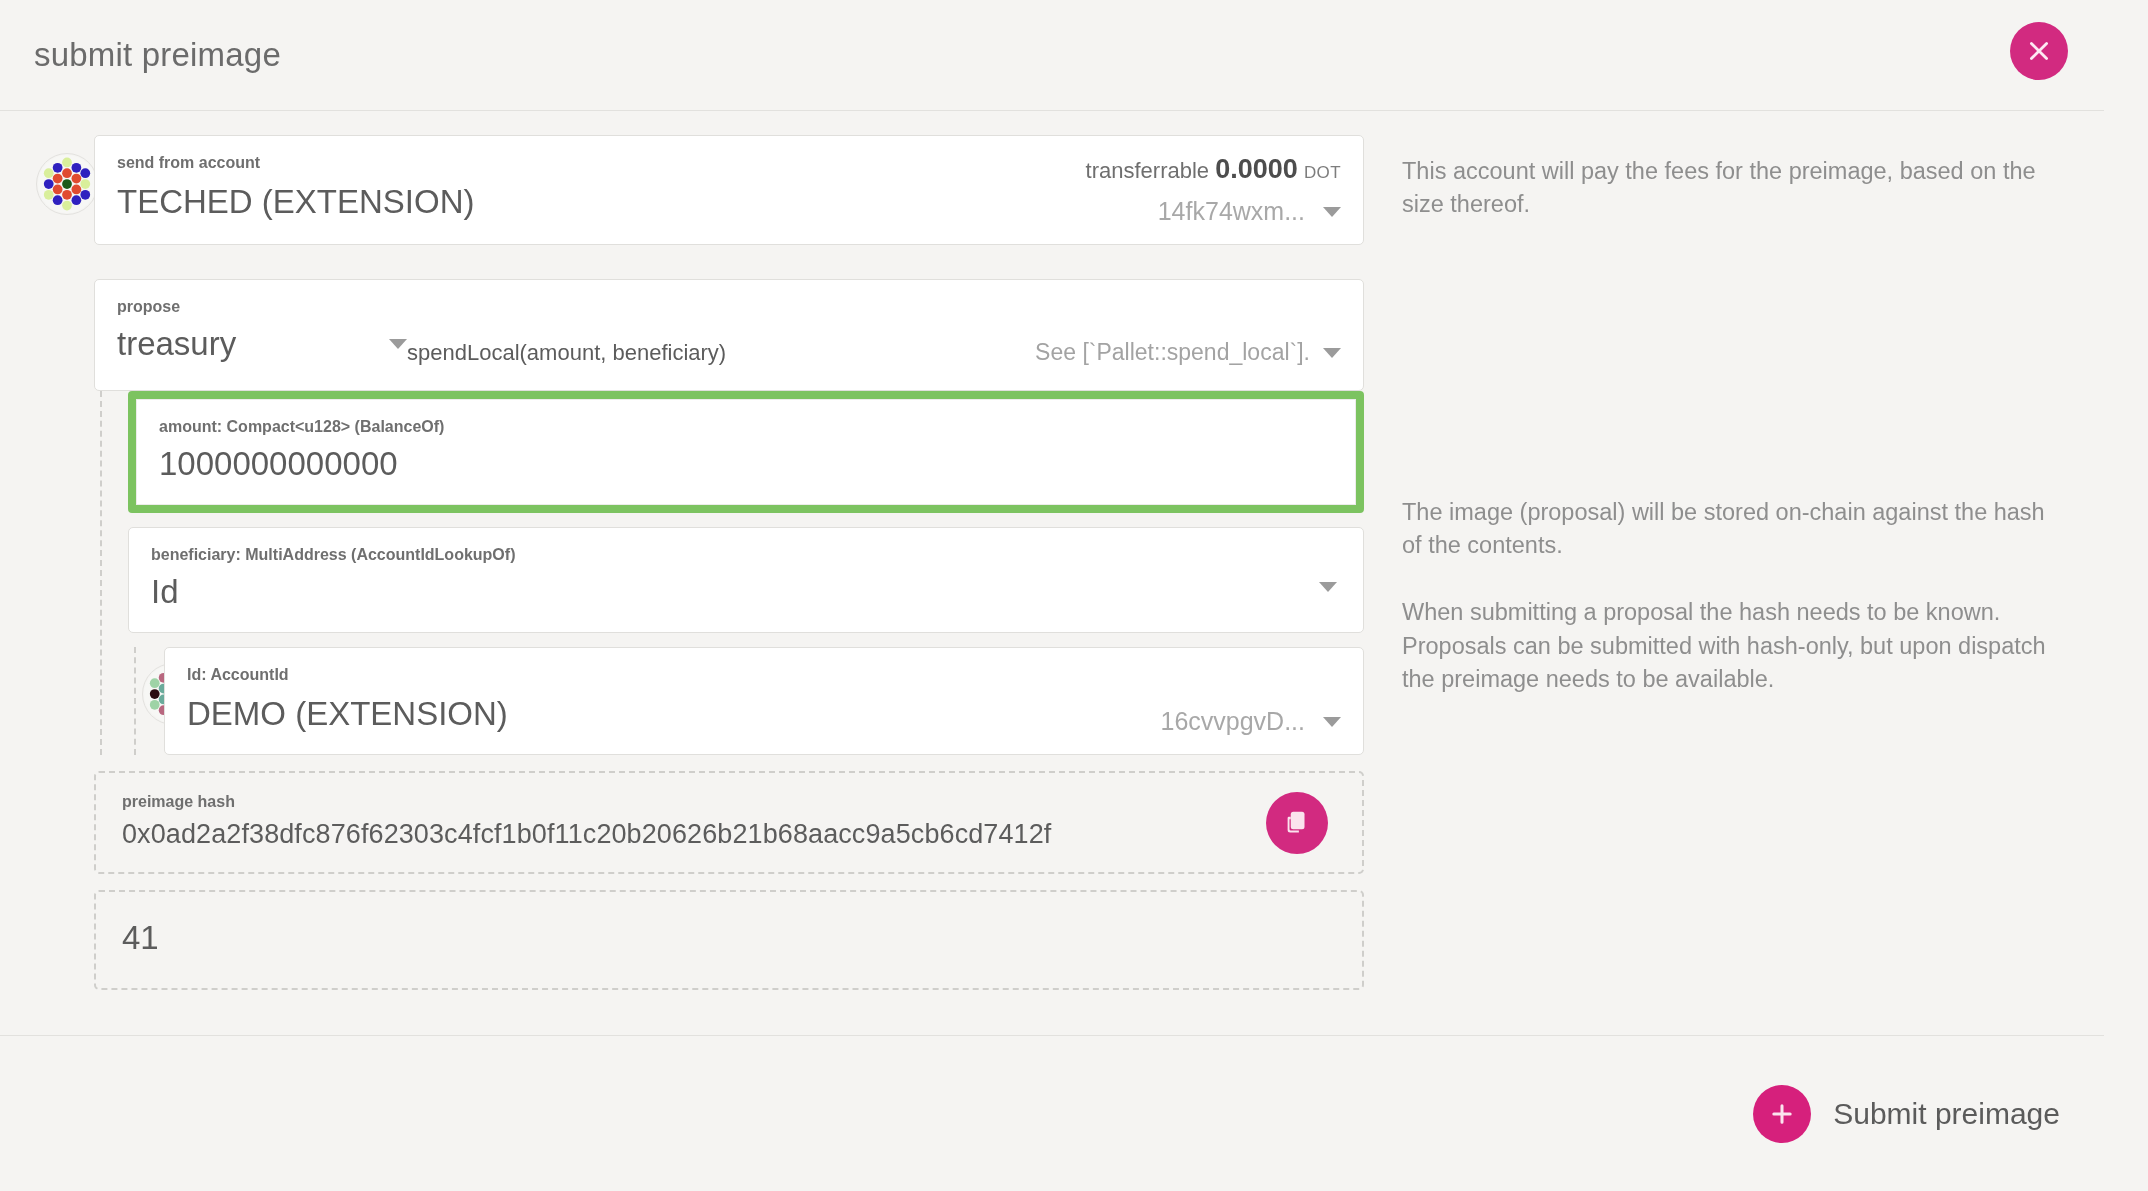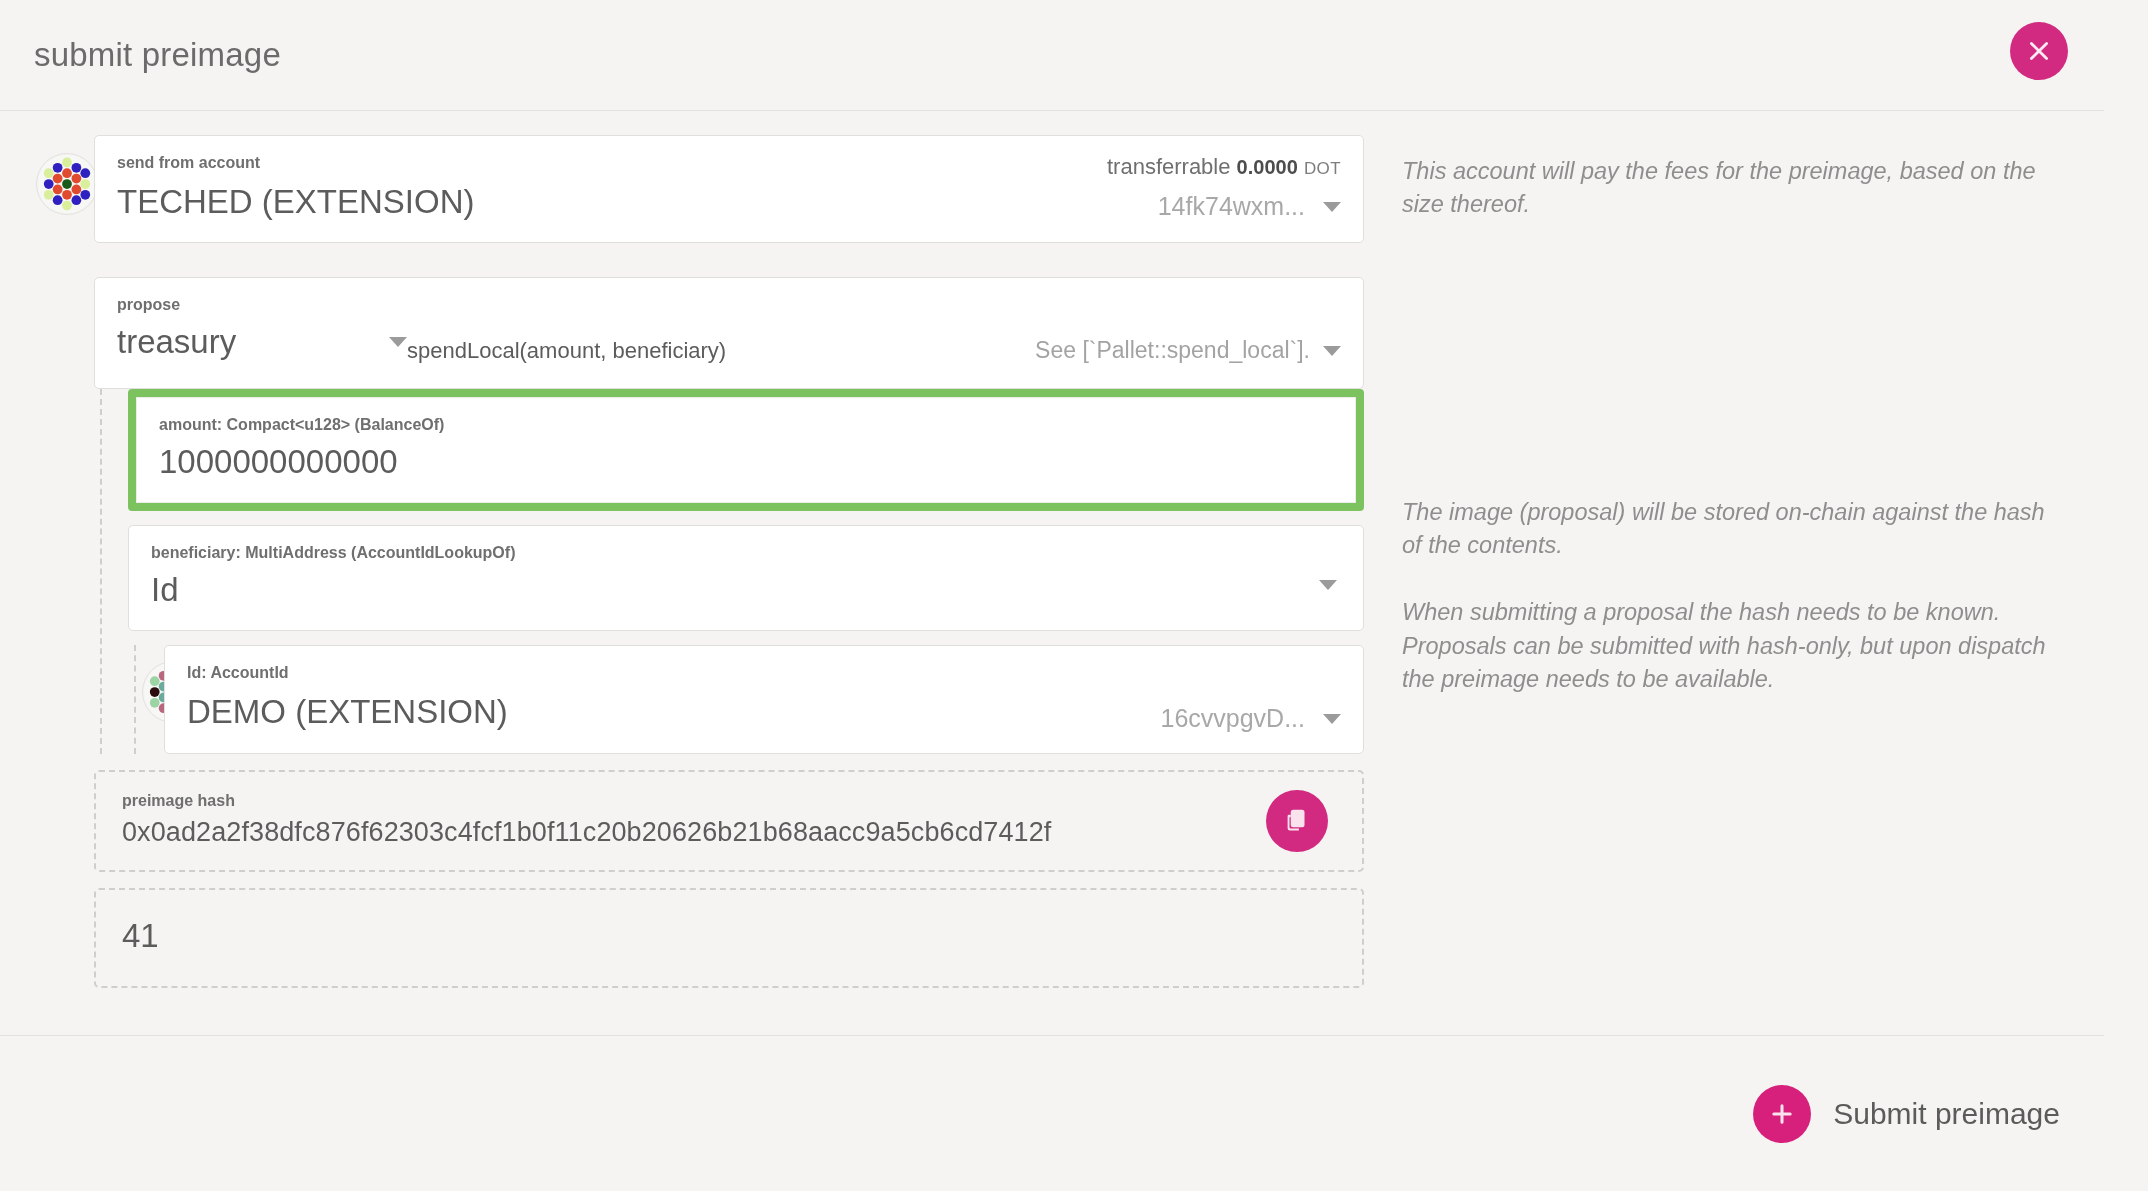--- a/index.html
+++ b/index.html
@@ -25,21 +25,21 @@
     background: #d22a80; border: none; cursor: pointer;
     display: flex; align-items: center; justify-content: center;
   }
   .close-btn svg { width: 26px; height: 26px; }
 
   .divider { height: 1px; background: #e2e1de; }
 
   
   .body { display: flex; padding: 24px 34px 0 34px; }
   .col-left  { width: 1330px; padding-left: 60px; position: relative; }
-  .col-right { flex: 1; padding-left: 38px; padding-top: 20px; font-style: italic; }
+  .col-right { flex: 1; padding-left: 38px; padding-top: 20px; }
 
   .help-text {
     font-size: 23.5px; line-height: 1.42; color: #8e8e8e; font-weight: 400;
   }
   .help-gap-1 { margin-top: 274px; }
   .help-gap-2 { margin-top: 34px; }
 
   
   .card {
     background: #fff; border: 1px solid #e0dfdc; border-radius: 5px;
@@ -56,21 +56,21 @@
   .account-row { position: relative; margin-bottom: 34px; }
   .identicon {
     position: absolute; left: -58px; top: 18px;
     width: 62px; height: 62px; border-radius: 50%;
     background: #f5f4f2; border: 1px solid #e3e2df;
   }
   .account-card { min-height: 96px; display: flex; align-items: flex-start; }
   .acc-main { flex: 1; }
   .acc-right { text-align: right; padding-top: 2px; }
   .transferrable-line { font-size: 22px; color: #6f6f6f; font-weight: 400; }
-  .transferrable-line b { font-weight: 700; color: #4d4d4d; font-size: 20px; }
+  .transferrable-line b { font-weight: 700; color: #4d4d4d; font-size: 27px; }
   .transferrable-line .unit { font-size: 17px; color: #7d7d7d; letter-spacing: .4px; }
   .addr-line {
     margin-top: 12px; font-size: 25px; color: #a8a8a8;
     display: flex; align-items: center; justify-content: flex-end; gap: 18px;
   }
   .caret { width: 0; height: 0; border-left: 9px solid transparent;
            border-right: 9px solid transparent; border-top: 10px solid #9b9b9b; }
 
   
   .propose-card { min-height: 112px; }
@@ -102,21 +102,21 @@
   .param-card .value { margin-top: 4px; }
   .dropdown-caret {
     position: absolute; right: 26px; top: 50%; margin-top: 2px;
     width: 0; height: 0; border-left: 9px solid transparent;
     border-right: 9px solid transparent; border-top: 10px solid #9b9b9b;
   }
 
   
   .nested { padding-left: 36px; position: relative; }
   .nested .identicon { left: -22px; top: 16px; }
-  .nested-card { min-height: 96px; display: flex; align-items: flex-start; }
+  .nested-card { min-height: 96px; display: flex; align-items: flex-end; }
 
   
   .dashed-box {
     border: 2px dashed #cfcecb; border-radius: 5px;
     padding: 18px 26px 22px 26px; position: relative;
     margin-top: 16px; min-height: 100px;
   }
   .hash-value {
     font-size: 27px; color: #5c5c5c; margin-top: 6px; letter-spacing: .1px;
   }

